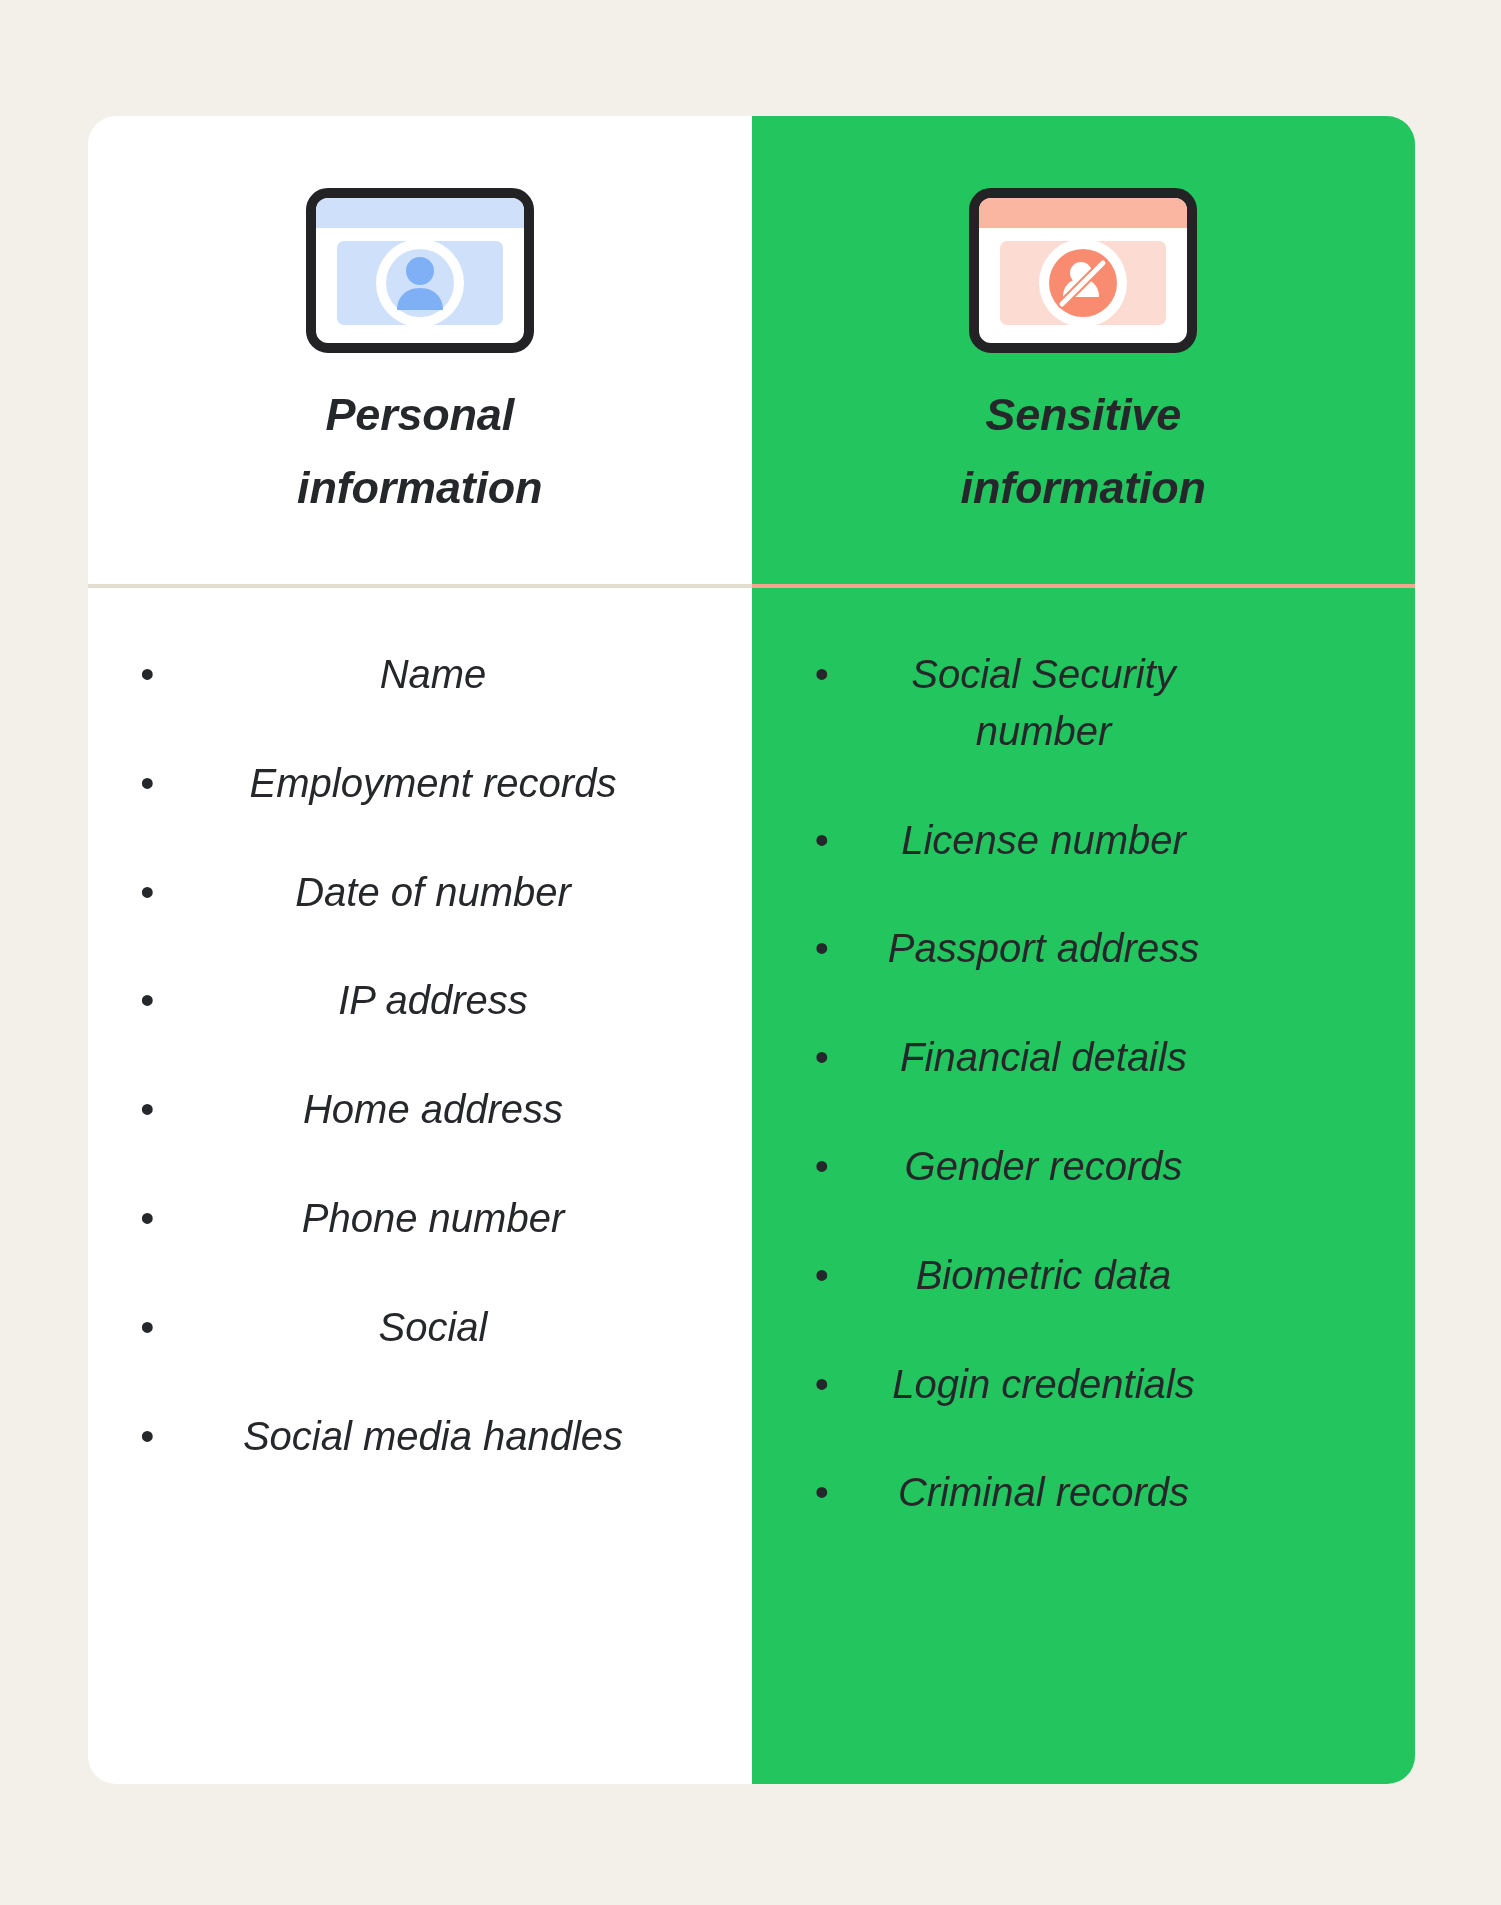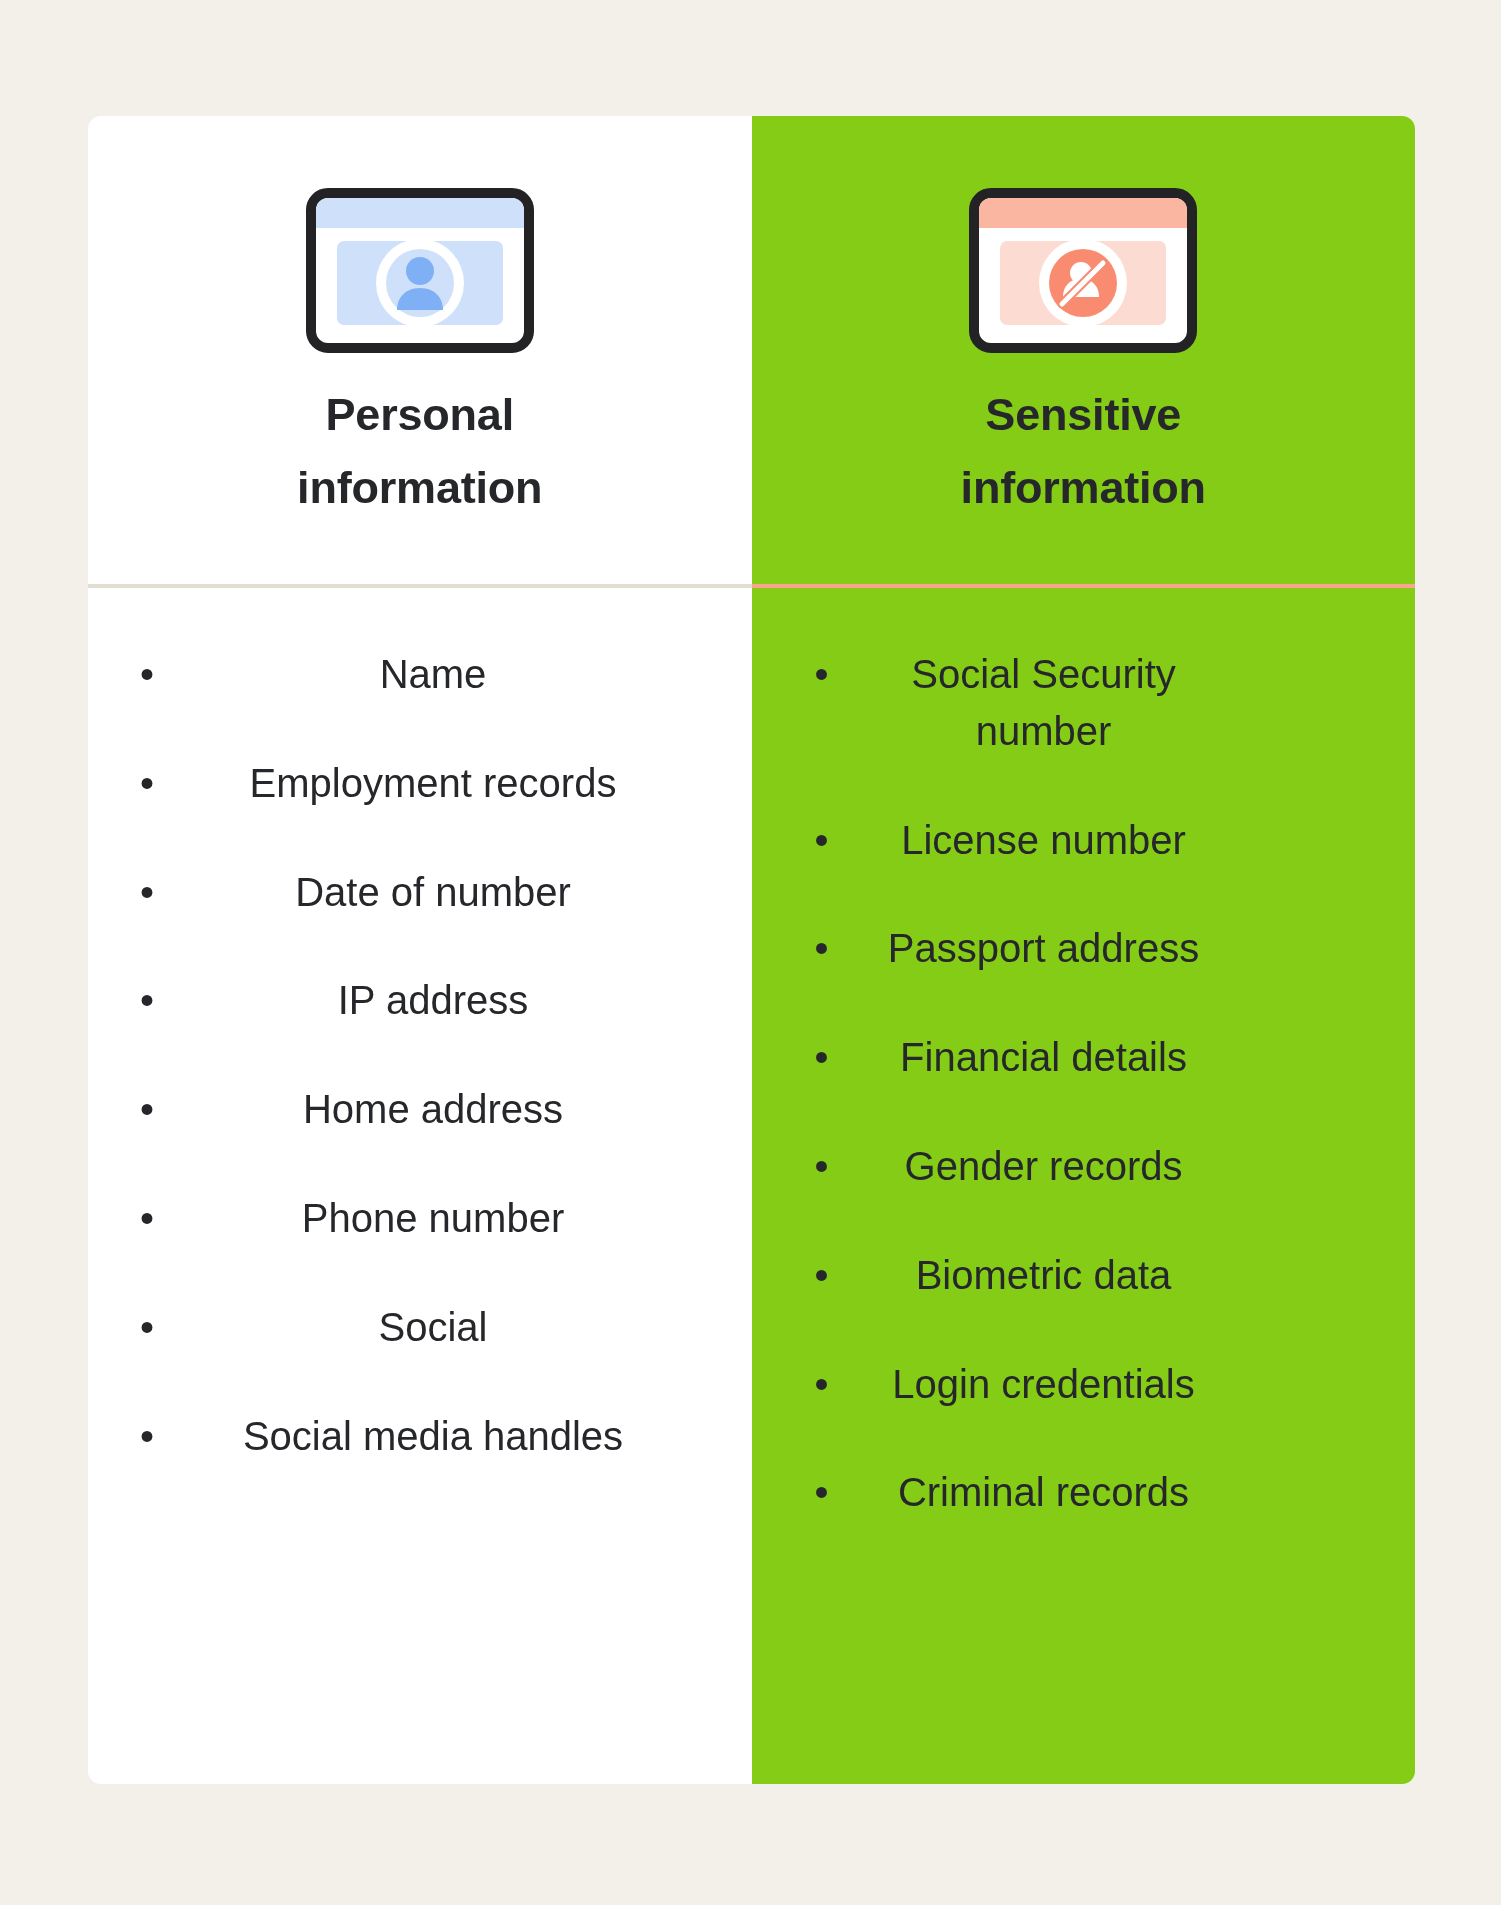--- a/index.html
+++ b/index.html
@@ -20,36 +20,37 @@
     height: 1905px;
   }
 
   
   .compare-card {
     position: absolute;
     left: 88px;
     top: 116px;
     width: 1327px;
     height: 1668px;
-    border-radius: 13px;
+    border-radius: 28px;
     overflow: hidden;
     display: flex;
     flex-direction: row;
+    font-style: italic;
   }
 
   .column {
     width: 50%;
     box-sizing: border-box;
     display: flex;
     flex-direction: column;
     position: relative;
   }
 
   .column.personal  { background: #FFFFFF; }
-  .column.sensitive { background: #84cc16; }
+  .column.sensitive { background: #22c55e; }
 
   
   .col-head {
     height: 468px;
     box-sizing: border-box;
     display: flex;
     flex-direction: column;
     align-items: center;
     justify-content: flex-start;
     padding-top: 72px;

